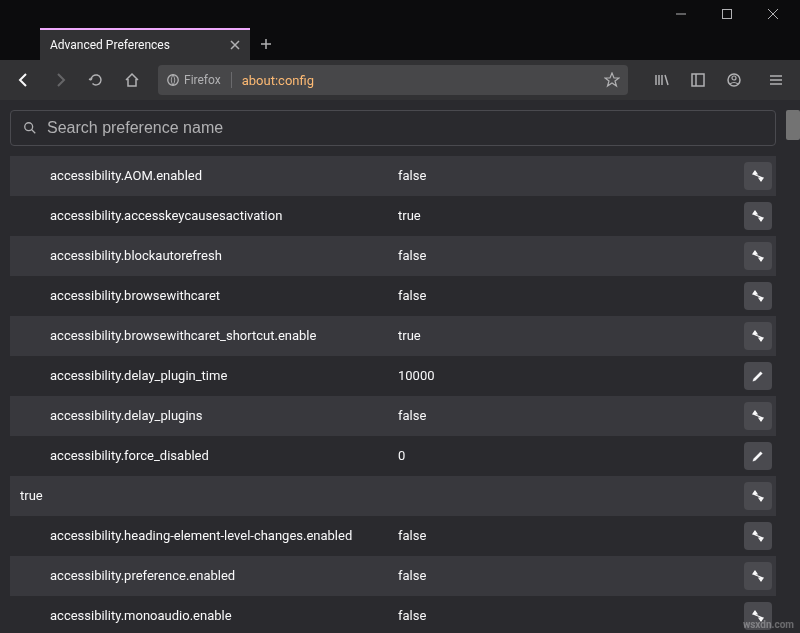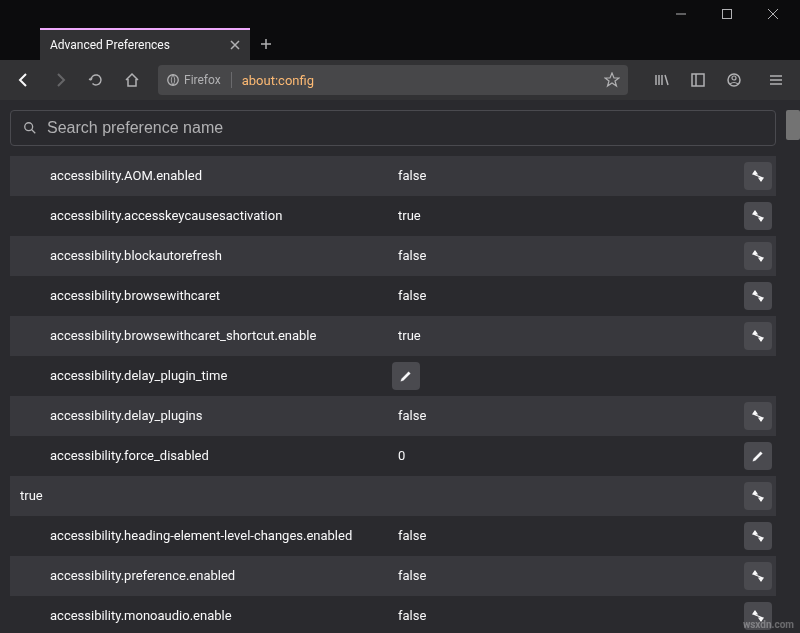--- a/index.html
+++ b/index.html
@@ -354,20 +354,21 @@
           <div class="pref-action">
             <button class="act-btn">
               <svg width="16" height="16" viewBox="0 0 16 16">
                 <path d="M3 6 L7 6 L5 3 Z M13 10 L9 10 L11 13 Z M3 6 L13 10" fill="currentColor" stroke="currentColor" stroke-width="1.2"></path>
               </svg>
             </button>
           </div>
         </div>
         <div class="pref-row">
           <div class="pref-name">accessibility.delay_plugin_time</div>
+          <div class="pref-value">10000</div>
           <div class="pref-action">
             <button class="act-btn">
               <svg width="14" height="14" viewBox="0 0 16 16">
                 <path d="M2 14 L3 11 L11 3 L13 5 L5 13 Z M10 4 L12 6" fill="currentColor" stroke="currentColor" stroke-width="0.3"></path>
               </svg>
             </button>
           </div>
         </div>
         <div class="pref-row">
           <div class="pref-name">accessibility.delay_plugins</div>

